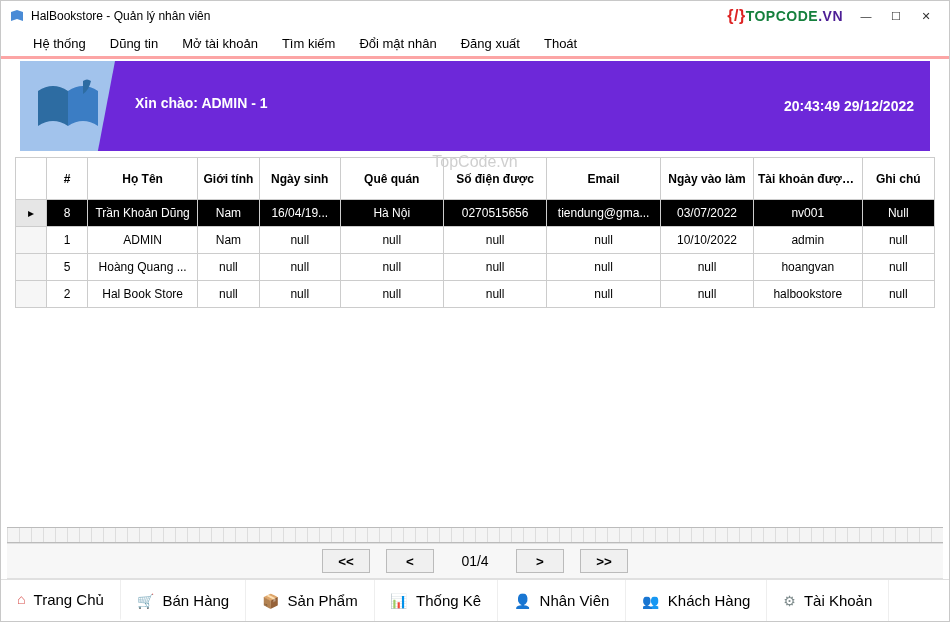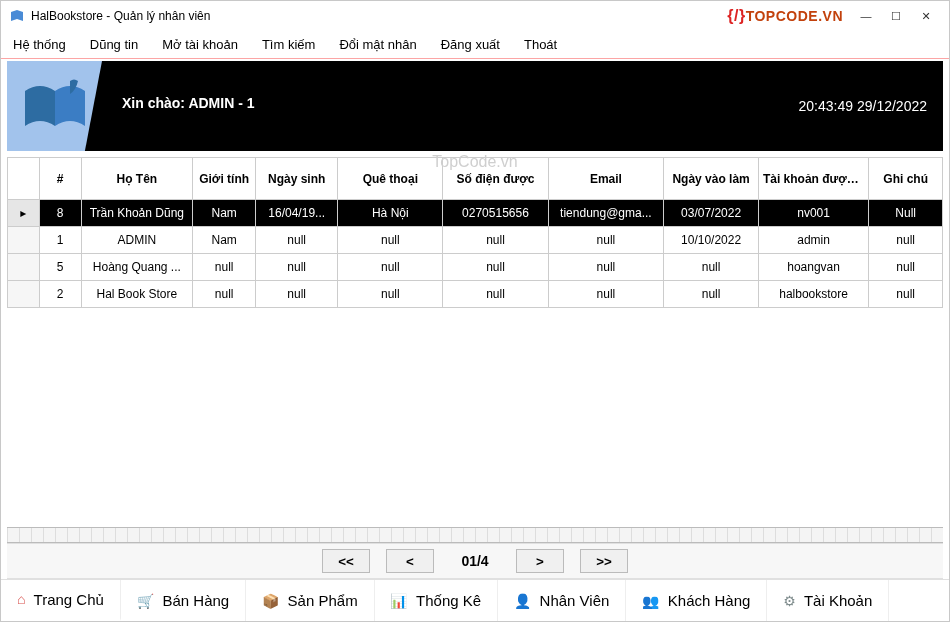--- a/index.html
+++ b/index.html
@@ -3,44 +3,44 @@
 <meta charset="utf-8">
 <style>
 * { box-sizing: border-box; margin: 0; padding: 0; }
 body { font-family: "Segoe UI", Tahoma, sans-serif; font-size: 13px; background: #fff; color: #000; }
 .window { width: 950px; height: 622px; border: 1px solid #c8c8c8; display: flex; flex-direction: column; position: relative; }
 .titlebar { height: 30px; display: flex; align-items: center; padding: 0 8px; background: #fff; }
 .titlebar .app-icon { width: 16px; height: 16px; margin-right: 6px; }
 .titlebar .title { flex: 1; font-size: 12px; color: #000; }
 .topcode-logo { display: flex; align-items: center; font-weight: 700; font-size: 14px; letter-spacing: 0.5px; margin-right: 8px; }
 .topcode-logo .bracket { color: #d22; font-weight: 900; font-size: 16px; }
-.topcode-logo .tc-text { color: #c2410c; }
-.topcode-logo .vn { color: #c2410c; }
+.topcode-logo .tc-text { color: #15803d; }
+.topcode-logo .vn { color: #4c1d95; }
 .win-controls { display: flex; }
 .win-btn { width: 30px; height: 20px; display: flex; justify-content: center; align-items: center; font-size: 11px; color: #333; cursor: pointer; }
-.menubar { height: 28px; display: flex; align-items: center; padding: 0 0; background: #fff; border-bottom: 1px solid #fca5a5; }
+.menubar { height: 28px; display: flex; align-items: center; padding: 0 20px; background: #fff; border-bottom: 3px solid #fca5a5; }
 .menu-item { padding: 4px 12px; font-size: 13px; cursor: pointer; }
-.banner { height: 90px; background: #000000; display: flex; align-items: center; padding: 0 16px 0 0; color: #fff; margin: 2px 6px; }
+.banner { height: 90px; background: #6d28d9; display: flex; align-items: center; padding: 0 16px 0 0; color: #fff; margin: 2px 19px; }
 .banner-logo { width: 95px; height: 90px; position: relative; background: #a2c3ec; clip-path: polygon(0 0, 100% 0, 82% 100%, 0 100%); display: flex; align-items: center; justify-content: center; }
 .banner-text { flex: 1; padding-left: 20px; }
 .banner-text .greet { font-size: 14px; font-weight: 600; margin-bottom: 6px; }
 .banner-text .role { font-size: 13px; }
-.banner-time { font-size: 14px; font-weight: 400; }
-.content { flex: 1; overflow: auto; padding: 4px 6px; position: relative; }
+.banner-time { font-size: 14px; font-weight: 700; }
+.content { flex: 1; overflow: auto; padding: 4px 14px; position: relative; }
 .watermark-c { position: absolute; top: 0; left: 50%; transform: translateX(-50%); color: #cfcfcf; font-size: 16px; font-weight: 500; pointer-events: none; z-index: 5; }
 table.grid { width: 100%; border-collapse: collapse; font-size: 12px; table-layout: fixed; }
 table.grid th, table.grid td { border: 1px solid #ccc; padding: 6px 4px; text-align: center; overflow: hidden; text-overflow: ellipsis; white-space: nowrap; }
 table.grid th { background: #fff; font-weight: 700; height: 42px; }
 table.grid tr.selected td { background: #000; color: #fff; }
 table.grid tr.selected td:first-child { background: #e6e6e6; color: #000; }
 .row-header { width: 30px; background: #f6f6f6; }
 .hscroll-hint { height: 16px; border-top: 1px solid #bbb; border-bottom: 1px solid #bbb; background: repeating-linear-gradient(90deg, #ddd 0 1px, #f4f4f4 1px 12px); margin: 4px 6px 0 6px; }
 .pager { height: 36px; display: flex; justify-content: center; align-items: center; gap: 16px; background: #f7f7f7; border-top: 1px solid #e0e0e0; border-bottom: 1px solid #e0e0e0; margin: 0 6px; }
 .pager button { width: 48px; height: 24px; border: 1px solid #bbb; background: #f0f0f0; cursor: pointer; font-weight: 700; }
-.pager .page-label { font-size: 14px; font-weight: 700; min-width: 50px; text-align: center; }
+.pager .page-label { font-size: 14px; font-weight: 400; min-width: 50px; text-align: center; }
 .bottom-tabs { height: 42px; display: flex; align-items: stretch; border-top: 1px solid #e0e0e0; }
 .tab { flex: 0 0 auto; min-width: 120px; display: flex; align-items: center; justify-content: center; gap: 8px; padding: 0 16px; font-size: 15px; cursor: pointer; border-right: 1px solid #eee; position: relative; }
 .tab.first { border-bottom: 3px solid transparent; }
 .tab .ticon { font-size: 14px; }
 .wm-bottom { position: absolute; bottom: 44px; left: 50%; transform: translateX(-50%); color: #cfcfcf; font-size: 16px; pointer-events: none; }
 .col-sel{width:30px}.col-idx{width:40px}.col-name{width:106px}.col-sex{width:60px}.col-dob{width:78px}.col-home{width:100px}.col-phone{width:100px}.col-email{width:110px}.col-join{width:90px}.col-acc{width:105px}.col-note{width:70px}
 </style>
 </head>
 <body>
 
@@ -105,21 +105,21 @@
           <col class="col-acc">
           <col class="col-note">
       </colgroup>
       <thead>
           <tr id="thead-row">
             <th class="row-header"></th>
             <th>#</th>
             <th>Họ Tên</th>
             <th>Giới tính</th>
             <th>Ngày sinh</th>
-            <th>Quê thoại</th>
+            <th>Quê quán</th>
             <th>Số điện được</th>
             <th>Email</th>
             <th>Ngày vào làm</th>
             <th>Tài khoản được cấp</th>
             <th>Ghi chú</th>
           </tr>
         </thead>
       <tbody id="tbody">
           <tr class="selected">
             <td class="row-header">▸</td>

